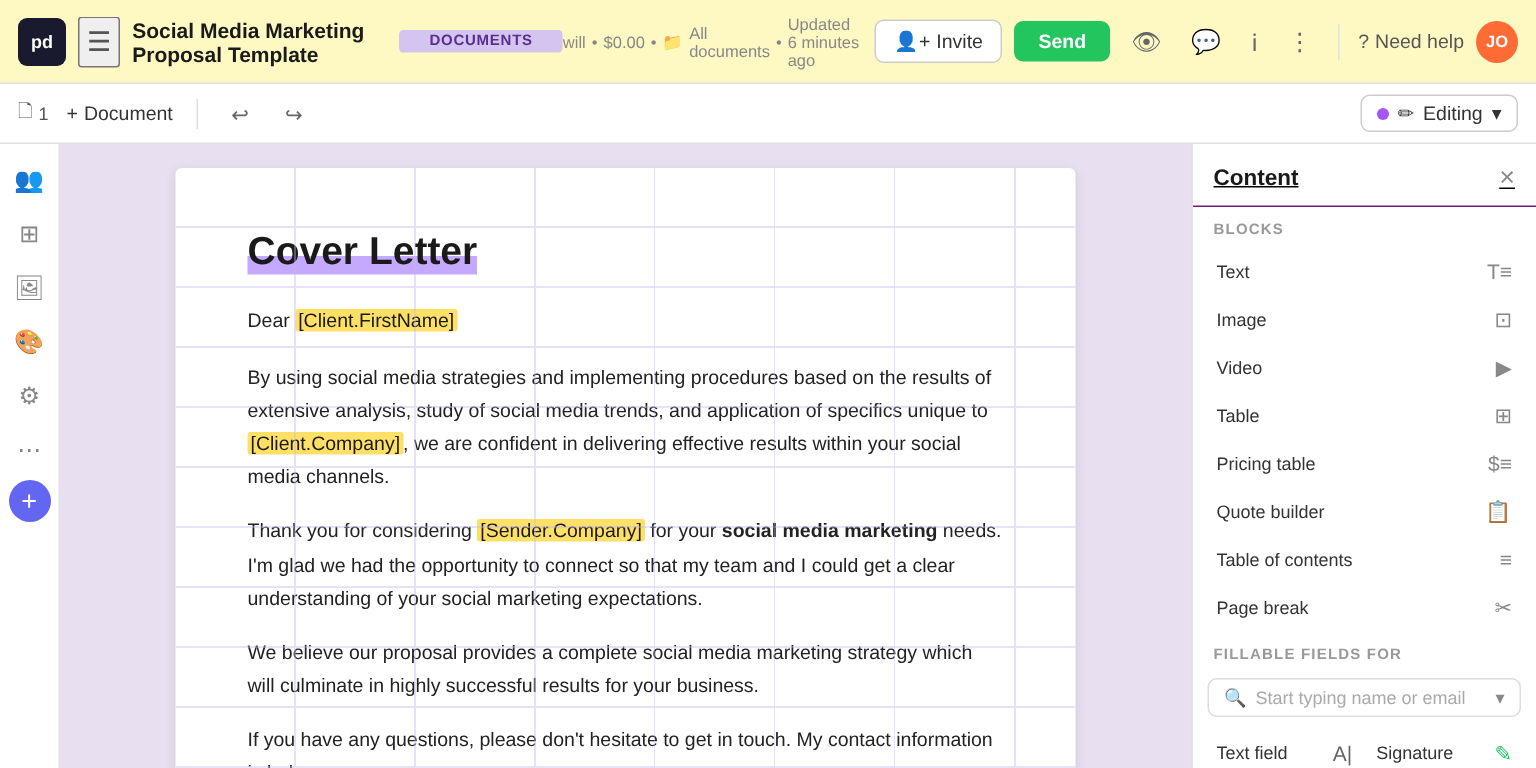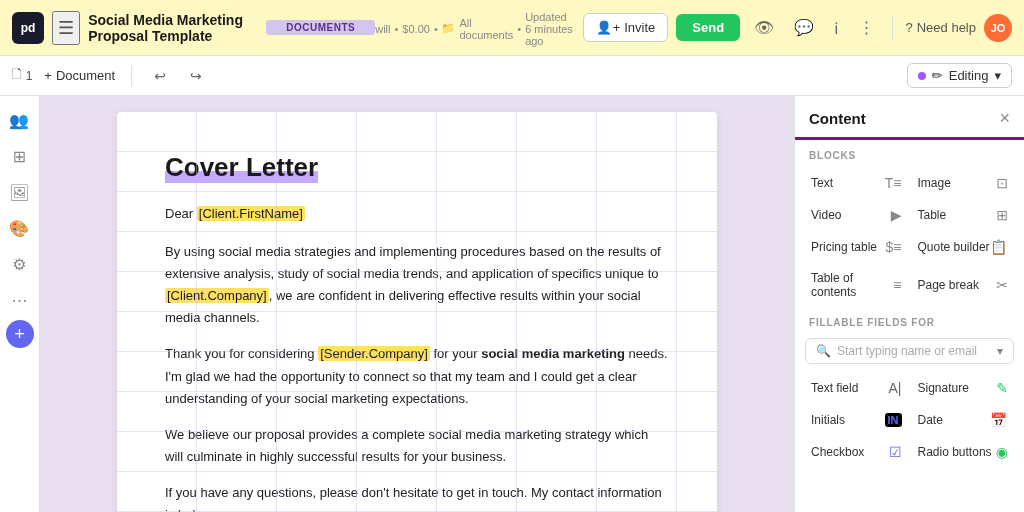--- a/index.html
+++ b/index.html
@@ -92,27 +92,27 @@
       background: linear-gradient(180deg, transparent 60%, #c5a8ff 60%);
       display: inline-block; margin-bottom: 20px;
     }
     .doc-text { font-size: 13px; color: #222; line-height: 1.7; margin-bottom: 14px; }
     .highlight-yellow { background: #ffe066; color: #1a1a1a; padding: 0 2px; border-radius: 2px; }
     .bold-text { font-weight: 700; }
     .dear-line { margin-bottom: 16px; }
 
     
     .right-panel { width: 230px; background: #fff; border-left: 1px solid #e0e0e0; flex-shrink: 0; overflow-y: auto; }
-    .panel-header { display: flex; align-items: center; justify-content: space-between; padding: 12px 14px 8px; border-bottom: 3px solid #701a75; }
+    .panel-header { display: flex; align-items: center; justify-content: space-between; padding: 12px 14px 8px; border-bottom: 1px solid #701a75; text-decoration: underline; }
     .panel-title { font-size: 15px; font-weight: 700; color: #1a1a1a; }
     .close-btn { background: none; border: none; cursor: pointer; color: #888; font-size: 18px; }
 
     .section-label { font-size: 10px; font-weight: 700; color: #999; letter-spacing: 0.8px; text-transform: uppercase; padding: 10px 14px 6px; }
 
-    .blocks-grid { display: grid; grid-template-columns: 1fr 1fr; gap: 0; padding: 0 8px; }
+    .blocks-grid { display: grid; grid-template-columns: 1fr; gap: 0; padding: 0 8px; }
     .block-item {
       display: flex; align-items: center; justify-content: space-between;
       padding: 8px 8px; border-radius: 6px; cursor: pointer;
       font-size: 12px; color: #333; font-weight: 500;
     }
     .block-icon { color: #888; font-size: 14px; }
 
     .fillable-label { font-size: 10px; font-weight: 700; color: #999; letter-spacing: 0.8px; text-transform: uppercase; padding: 10px 14px 6px; }
 
     .search-row { padding: 4px 10px 8px; }

